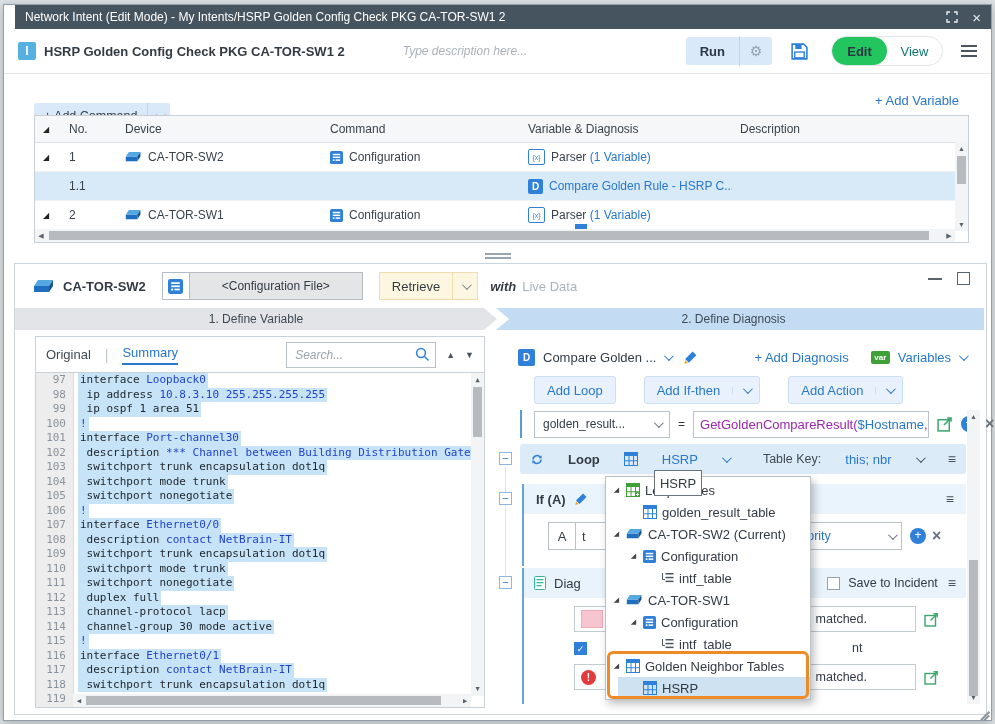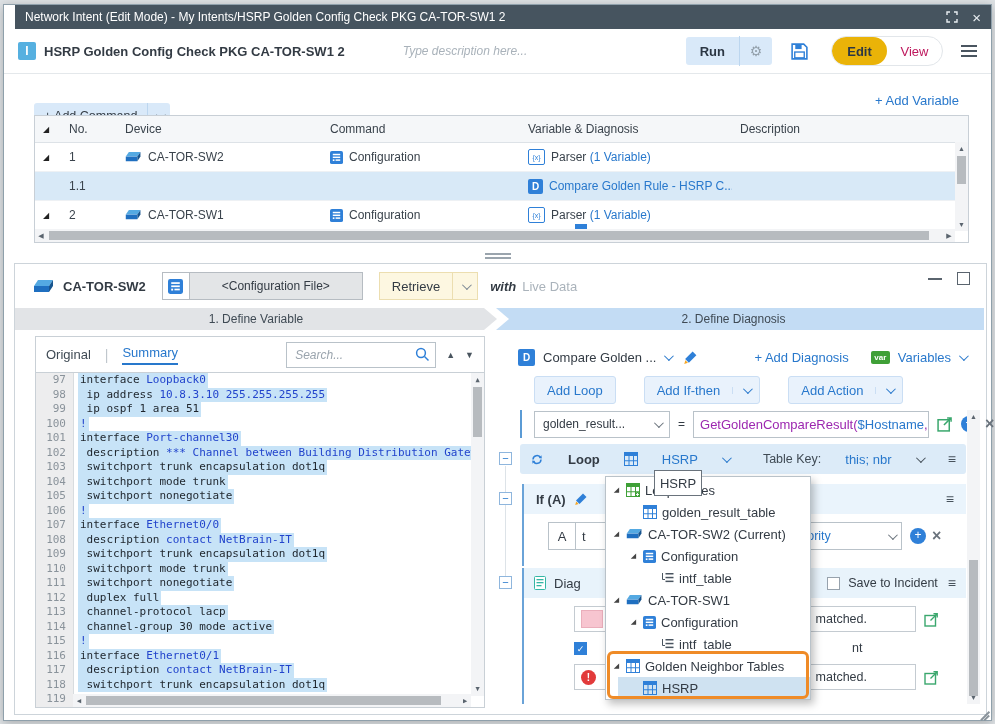--- a/index.html
+++ b/index.html
@@ -15,22 +15,22 @@
   .ni-badge{width:18px;height:18px;background:#56b0e0;color:#fff;border-radius:2px;font-weight:bold;font-size:12px;display:flex;align-items:center;justify-content:center;margin-right:8px;}
   .hdr-title{font-weight:bold;font-size:13px;color:#333b44;}
   .hdr-desc{font-style:italic;color:#a9b2ba;font-size:12px;margin-left:58px;}
   .run-group{display:flex;align-items:center;background:#d9e9f9;border-radius:3px;height:28px;margin-left:auto;}
   .run-label{font-weight:bold;font-size:13px;color:#2c3744;padding:0 14px;}
   .run-sep{width:1px;height:30px;background:#bcd6ef;}
   .gear{width:32px;text-align:center;color:#93a0ab;font-size:14px;}
   .save-wrap{margin-left:18px;display:flex;}
   .pill{margin-left:22px;width:112px;height:30px;border:1px solid #e2e6ea;border-radius:16px;background:#fff;display:flex;box-sizing:border-box;overflow:hidden;}
   .pill .seg{flex:1;display:flex;align-items:center;justify-content:center;font-size:13px;}
-  .pill .active{background:#eab308;border-radius:16px;font-weight:bold;color:#2c3744;}
-  .pill .idle{color:#be185d;}
+  .pill .active{background:#22c55e;border-radius:16px;font-weight:bold;color:#2c3744;}
+  .pill .idle{color:#0f766e;}
   .burger{margin-left:18px;width:16px;}
   .burger div{height:2px;background:#4a5560;margin:3px 0;}
   
   .btn-blue{display:inline-flex;align-items:center;background:#d9e9f9;border-radius:3px;height:26px;font-size:12.5px;color:#333b44;}
   #add-cmd{position:absolute;left:30px;top:98px;justify-content:flex-end;}
   #add-cmd .lbl{padding:0 10px;}
   #add-cmd .dv{width:1px;height:26px;background:#bcd6ef;}
   #add-var{position:absolute;right:32px;top:88px;color:#2878cc;font-size:13px;}
   .chev{display:inline-block;width:6px;height:6px;border-right:1.7px solid currentColor;border-bottom:1.7px solid currentColor;transform:rotate(45deg) translateY(-2px);}
   .chev-box{width:22px;display:flex;justify-content:center;color:#4b5866;}

